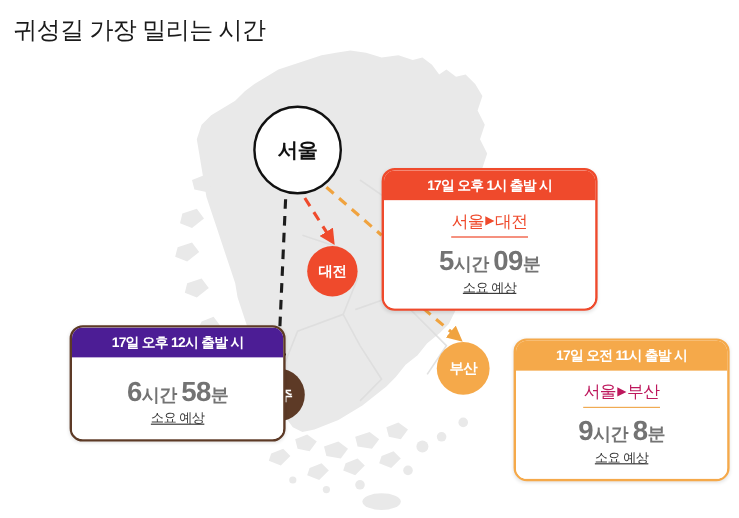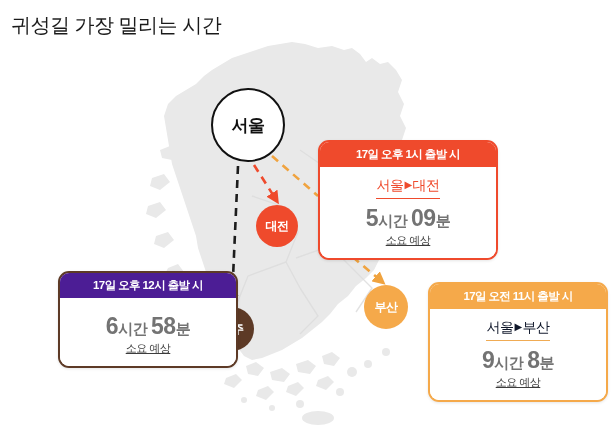--- a/index.html
+++ b/index.html
@@ -181,21 +181,21 @@
   }
 
   
   .card-busan {
     left: 428px;
     top: 282px;
     border: 2px solid #f5a94a;
   }
   .card-busan .card-header { background: #f5a94a; }
   .card-busan .route-line {
-    color: #0f172a;
+    color: #be185d;
     border-bottom: 1.5px solid #f0ab53;
   }
 </style>
 </head>
 <body>
 
 <div id="stage">
 
   <div class="page-title">귀성길 가장 밀리는 시간</div>
 

